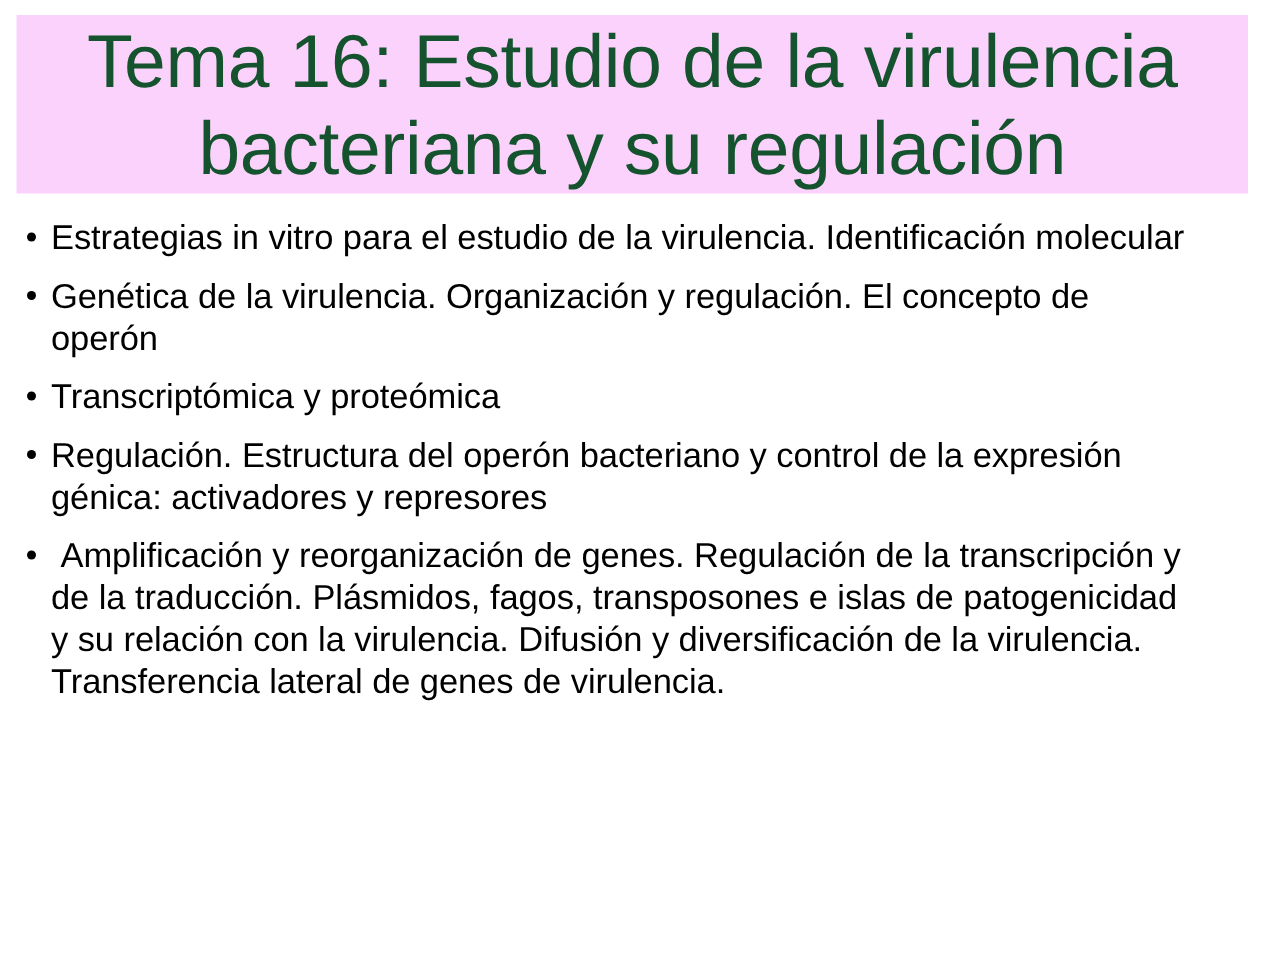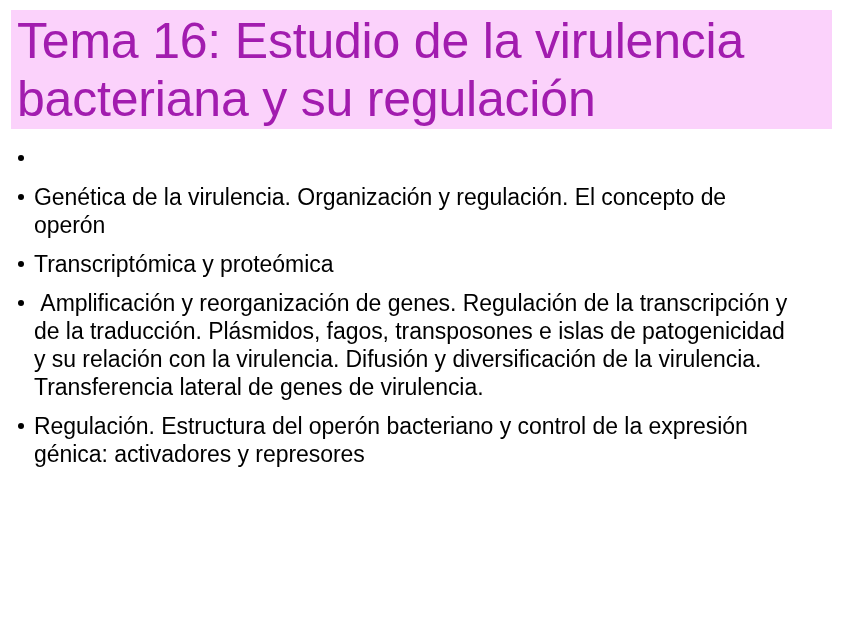--- a/index.html
+++ b/index.html
@@ -31,24 +31,25 @@
     height: 119px;
     background: #fbd2fb;
     box-sizing: border-box;
     display: flex;
     align-items: center;
     justify-content: center;
   }
 
   #title-text {
     width: 100%;
+    text-align: center;
     font-size: 50px;
     line-height: 58px;
     font-weight: 400;
-    color: #a21caf;
+    color: #14532d;
     letter-spacing: -0.2px;
     white-space: pre-line;
     padding: 0 6px;
     box-sizing: border-box;
   }
 
   
   #body {
     position: absolute;
     left: 0;
@@ -102,36 +103,37 @@
 
   <div id="title-band">
     <div id="title-text">Tema 16: Estudio de la virulencia
 bacteriana y su regulación</div>
   </div>
 
   <div id="body">
 
     <div class="bullet-row">
       <span class="bullet-marker"><span class="dot"></span></span>
+      <span class="bullet-text">Estrategias in vitro para el estudio de la virulencia. Identificación molecular</span>
     </div>
 
     <div class="bullet-row">
       <span class="bullet-marker"><span class="dot"></span></span>
       <span class="bullet-text">Genética de la virulencia. Organización y regulación. El concepto de operón</span>
     </div>
 
     <div class="bullet-row">
       <span class="bullet-marker"><span class="dot"></span></span>
       <span class="bullet-text">Transcriptómica y proteómica</span>
     </div>
 
     <div class="bullet-row">
       <span class="bullet-marker"><span class="dot"></span></span>
-      <span class="bullet-text"> Amplificación y reorganización de genes. Regulación de la transcripción y de la traducción. Plásmidos, fagos, transposones e islas de patogenicidad y su relación con la virulencia. Difusión y diversificación de la virulencia. Transferencia lateral de genes de virulencia.</span>
+      <span class="bullet-text">Regulación. Estructura del operón bacteriano y control de la expresión génica: activadores y represores</span>
     </div>
 
     <div class="bullet-row">
       <span class="bullet-marker"><span class="dot"></span></span>
-      <span class="bullet-text">Regulación. Estructura del operón bacteriano y control de la expresión génica: activadores y represores</span>
+      <span class="bullet-text"> Amplificación y reorganización de genes. Regulación de la transcripción y de la traducción. Plásmidos, fagos, transposones e islas de patogenicidad y su relación con la virulencia. Difusión y diversificación de la virulencia. Transferencia lateral de genes de virulencia.</span>
     </div>
 
   </div>
 </div>
 
 </body></html>

